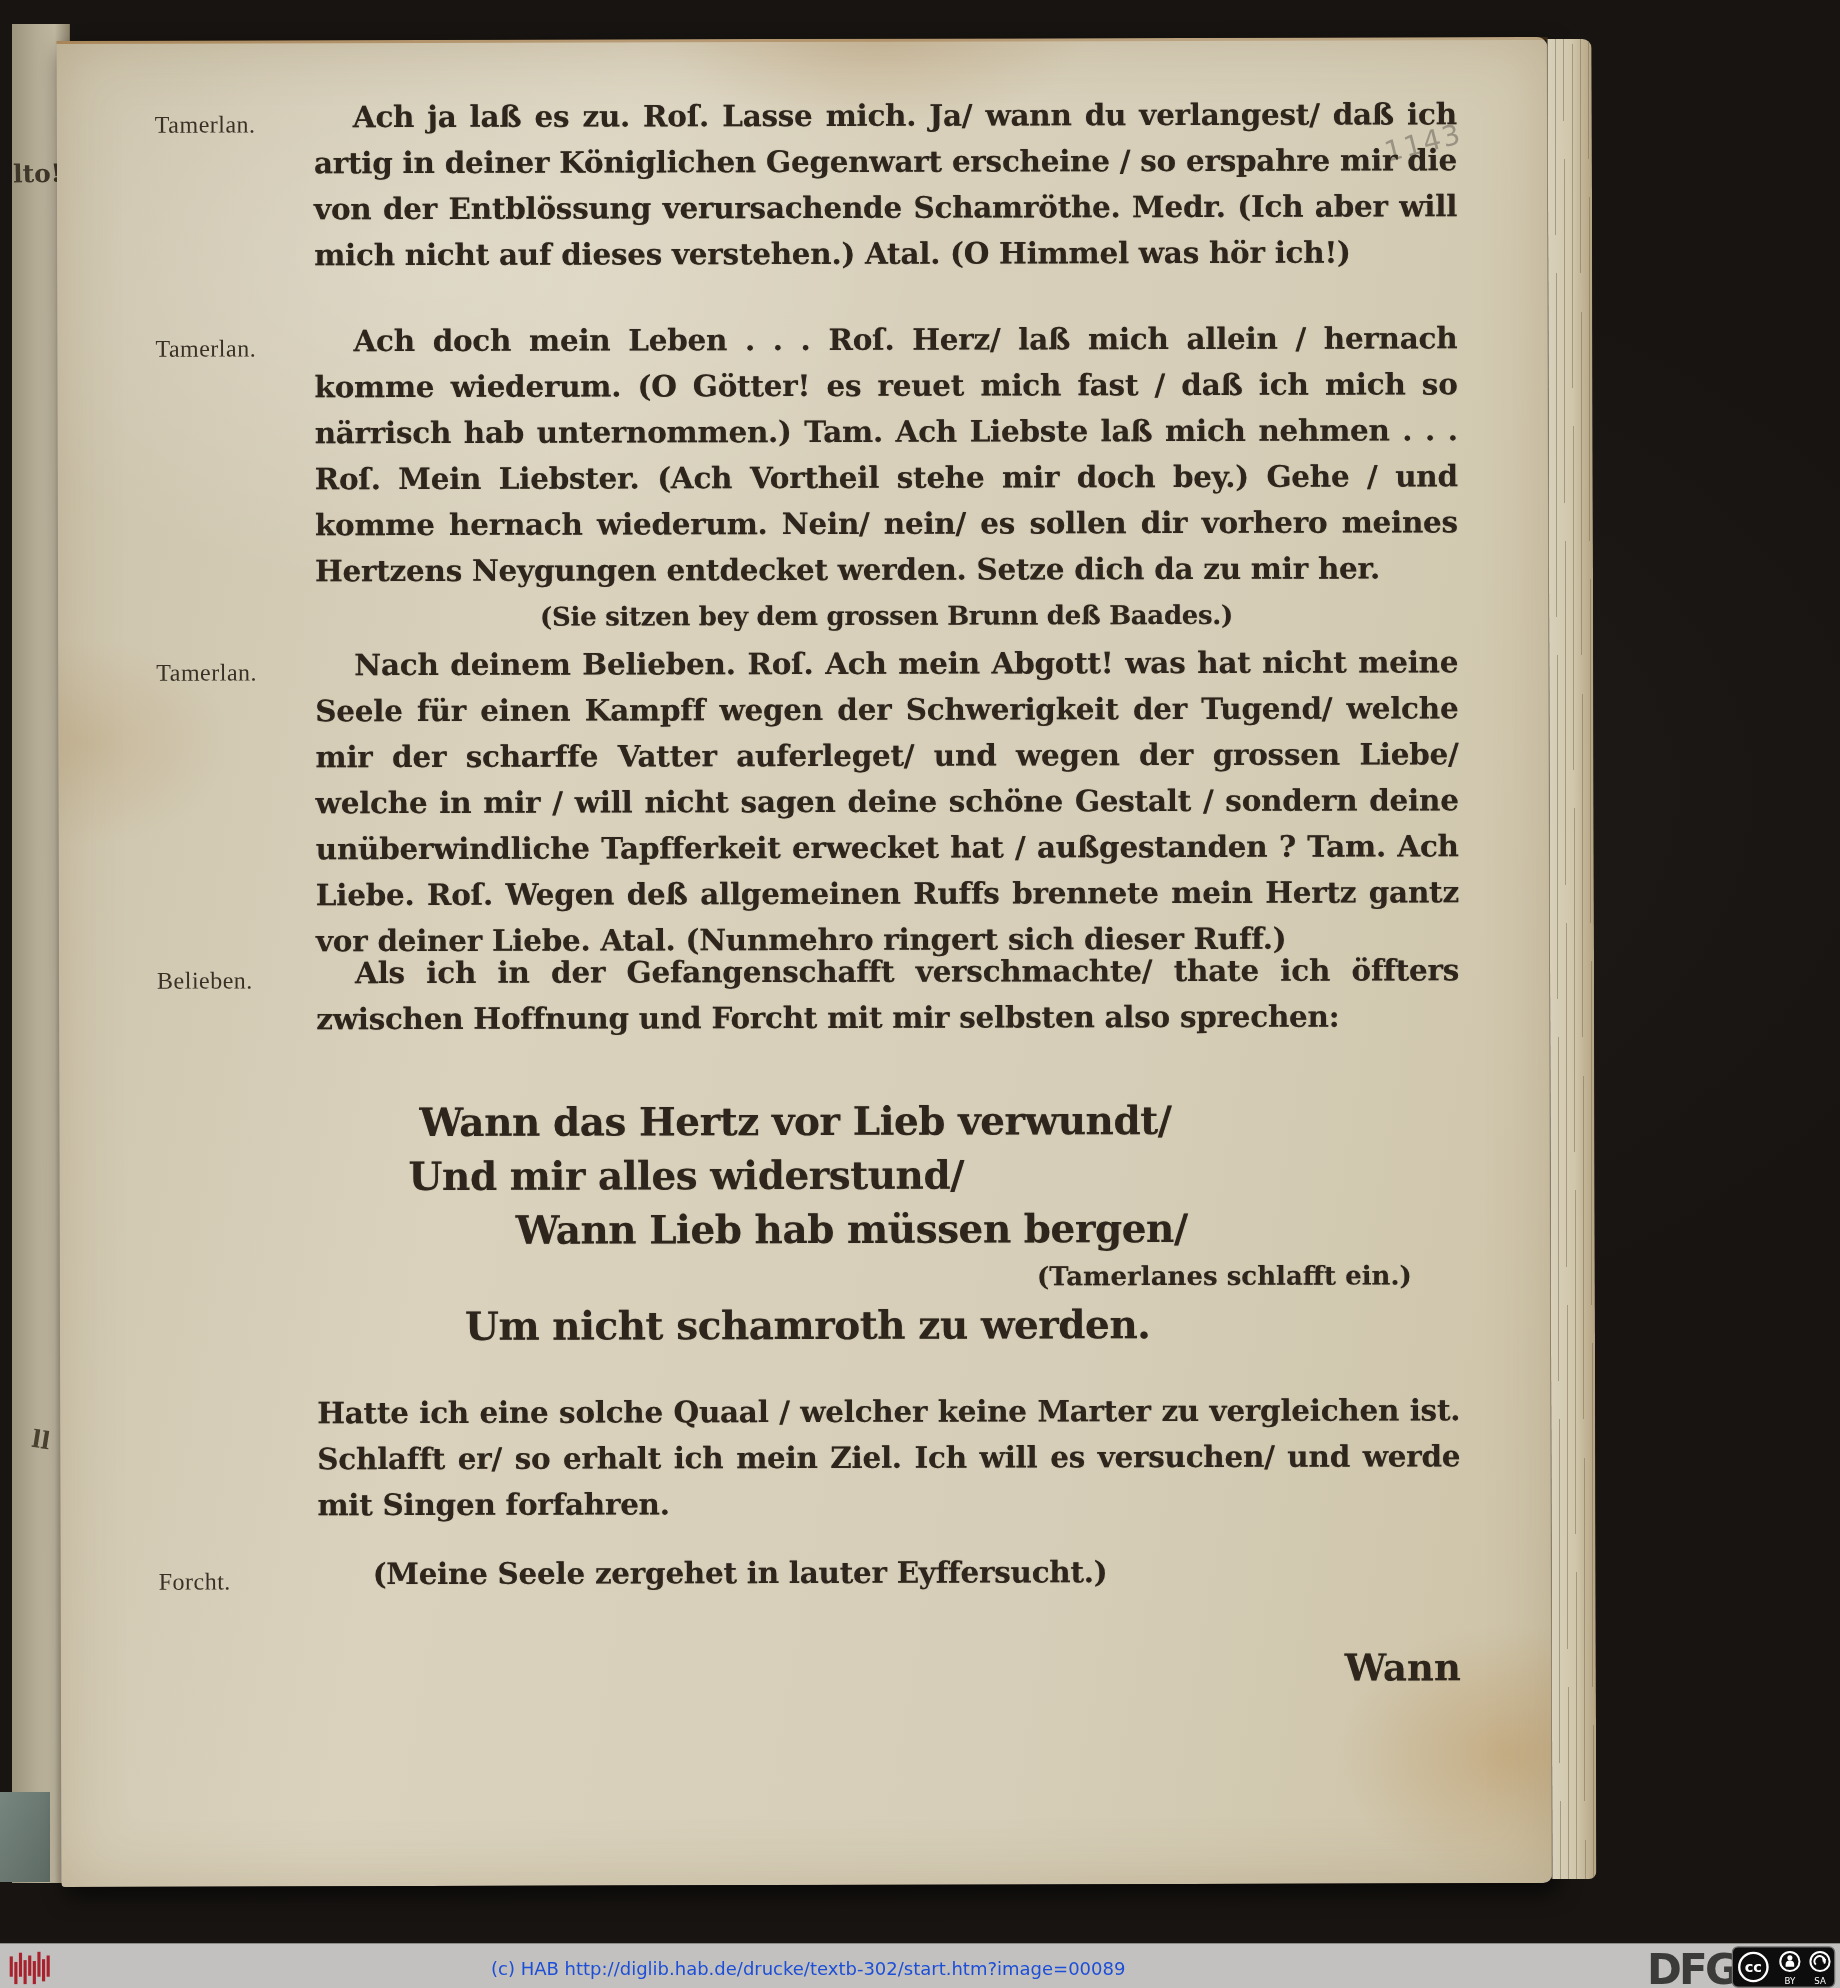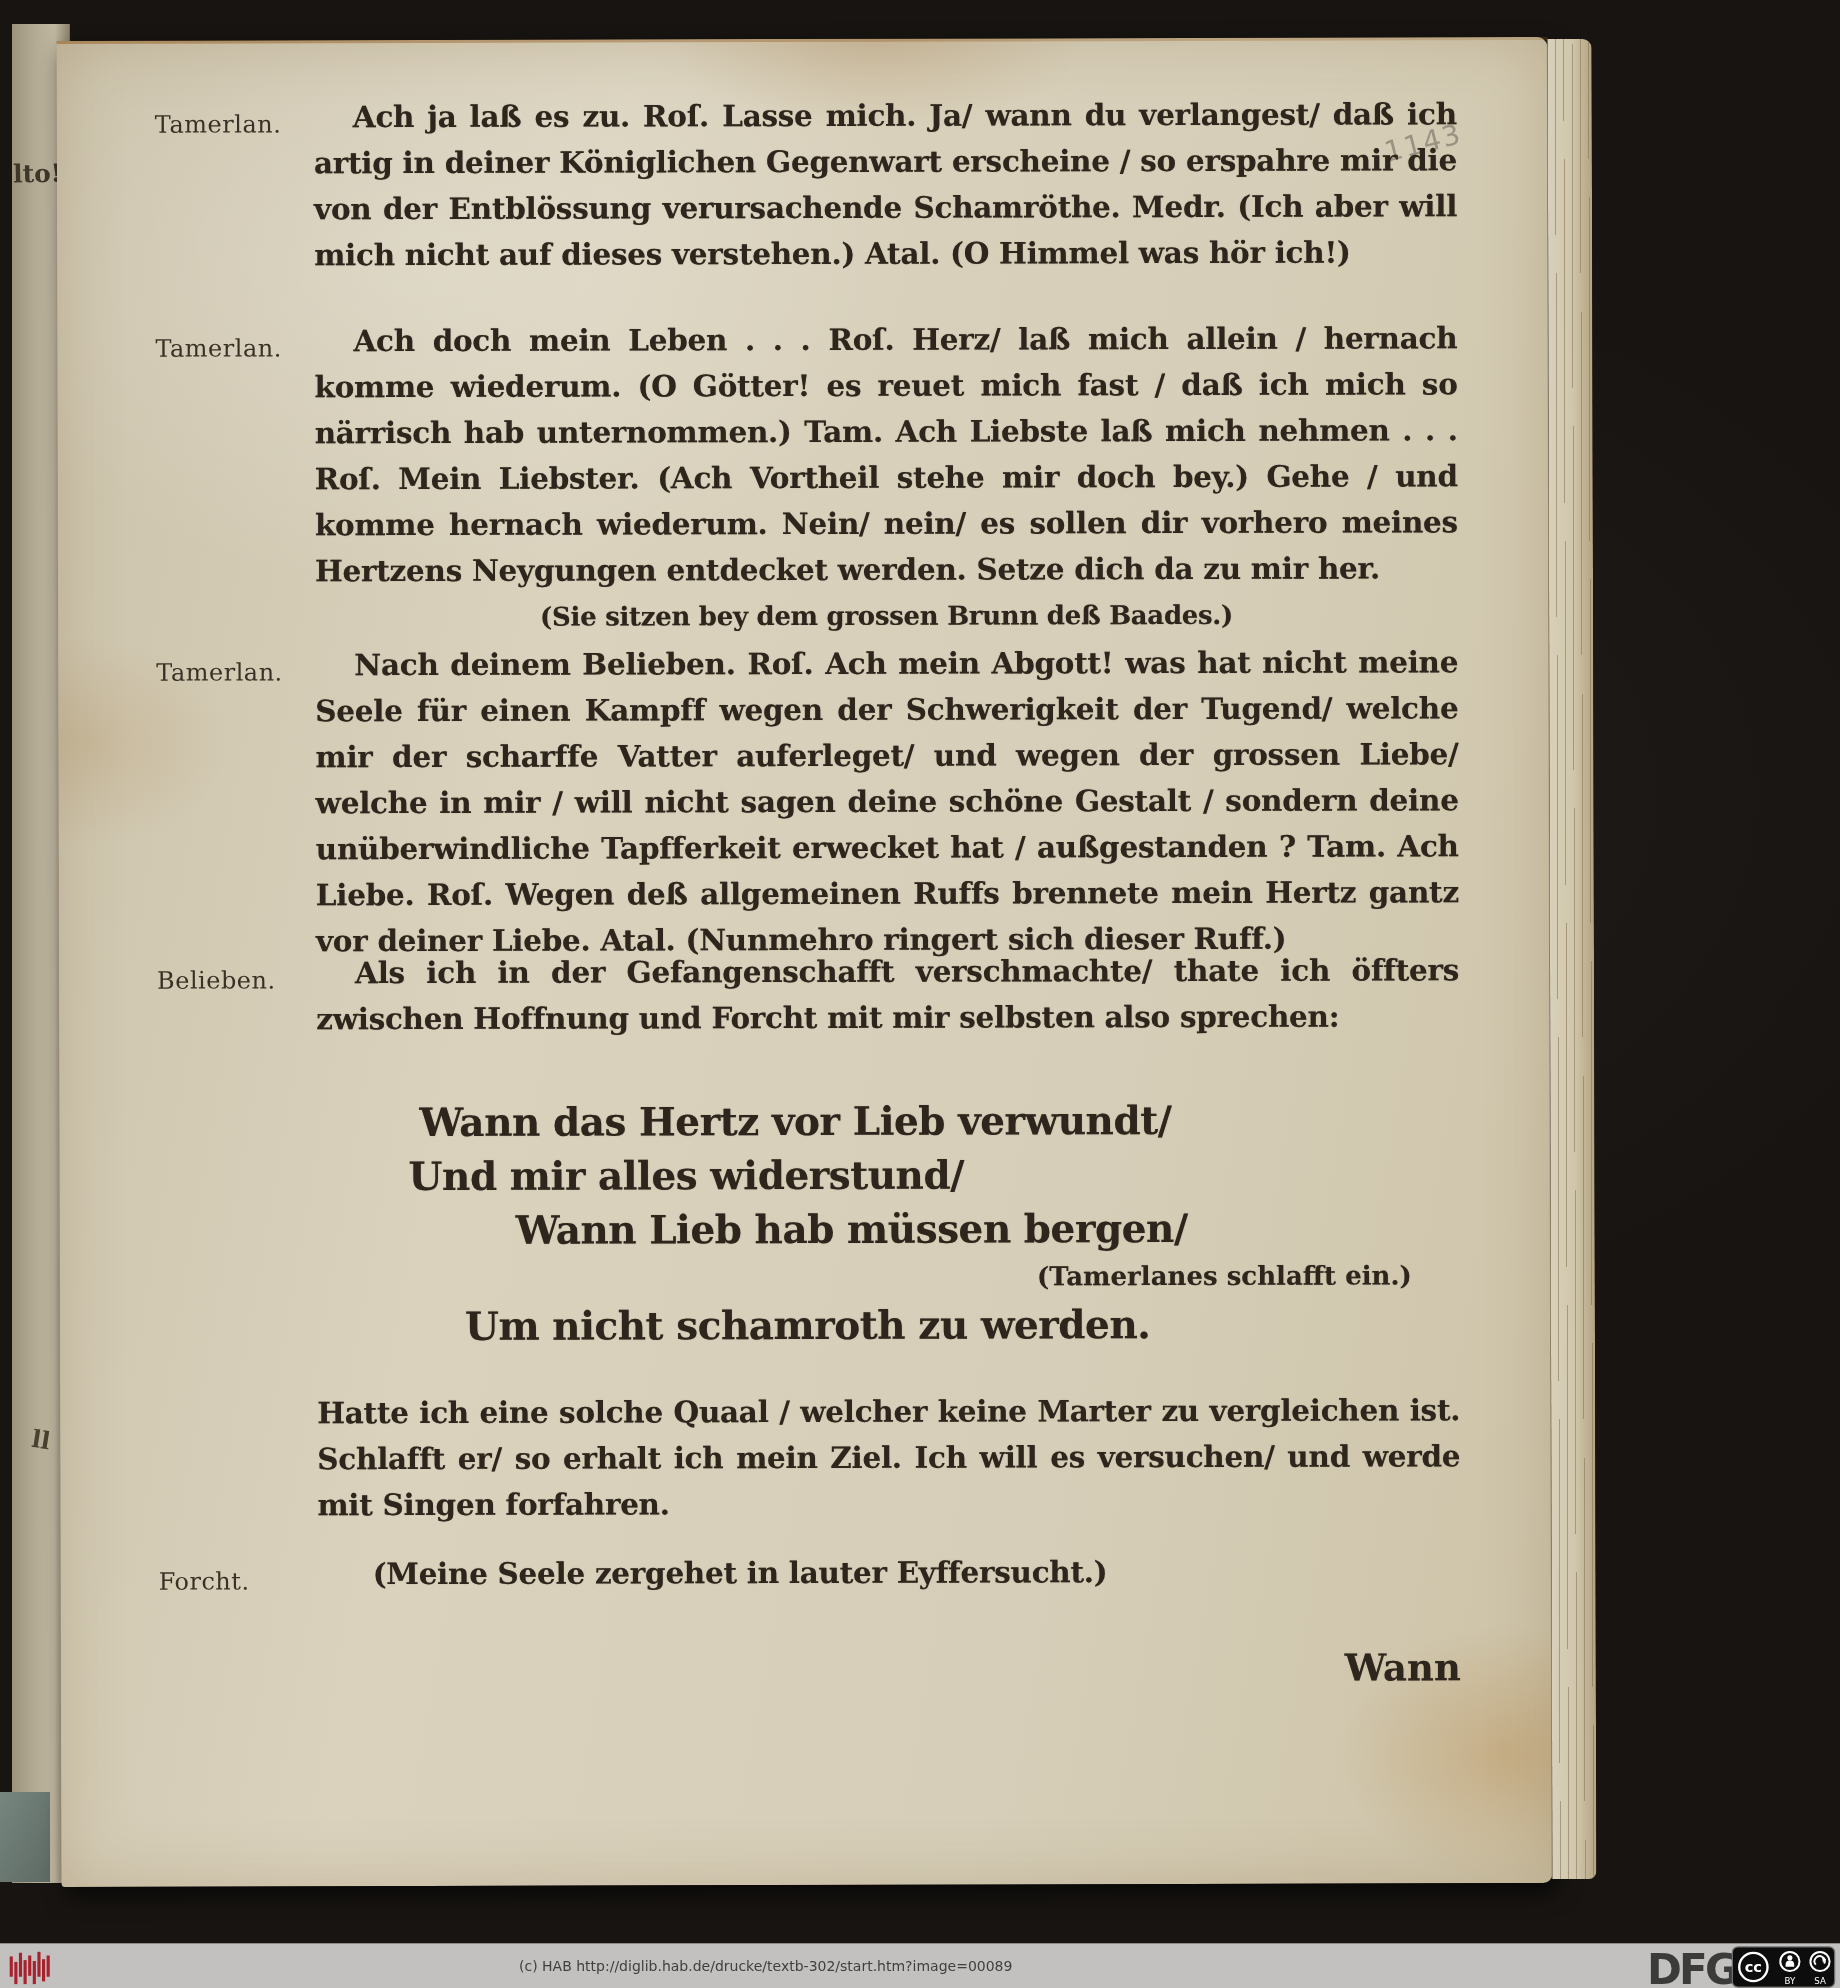--- a/index.html
+++ b/index.html
@@ -38,21 +38,21 @@
     border-left:0.9px solid #8d8166;border-radius:0 9.2px 7.4px 0;}
 
   
   .textblock{position:absolute;left:257px;top:0;width:1143px;height:100%;color:#2e261c;}
   .para{position:absolute;width:1143px;text-align:justify;
     font-size:29.5px;line-height:46px;font-weight:bold;letter-spacing:-0.3px;
     text-shadow:0 0 0.9px rgba(46,36,22,.45);}
   .para.indent{text-indent:39px;}
   .speaker{position:absolute;left:-159px;top:7.4px;width:148px;
     font-size:24px;font-weight:normal;letter-spacing:0.5px;color:#3a3126;
-    text-indent:0;text-shadow:none;text-align:left;}
+    text-indent:0;text-shadow:none;text-align:left;font-family:Liberation Serif, serif;}
   .p1{top:54px;}
   .p2{top:278px;}
   .p3{top:602px;}
   .p4{top:910px;}
   .stage-line{display:block;text-align:center;text-indent:0;font-size:26px;line-height:46px;}
 
   .verse{position:absolute;top:1055px;left:0;width:1143px;font-weight:bold;color:#2e261c;
     text-shadow:0 0 0.9px rgba(46,36,22,.45);}
   .verse .v{font-size:39px;line-height:54px;letter-spacing:-0.5px;}
   .v1{margin-left:103px;}
@@ -66,22 +66,22 @@
   .catchword{position:absolute;top:1608px;left:0;width:1143px;text-align:right;
     font-size:37px;font-weight:bold;color:#2e261c;text-shadow:0 0 0.9px rgba(46,36,22,.45);}
 
   .pencil-note{position:absolute;left:1327px;top:89px;font-family:"DejaVu Sans",sans-serif;
     font-size:28px;color:#6b655c;opacity:.55;transform:rotate(-14deg);letter-spacing:1.8px;}
 
   
   .footer{position:absolute;left:0;top:1943px;width:1840px;height:46px;background:#c2c1bf;
     border-top:0.9px solid #8a8a88;}
   .hab-mark{position:absolute;left:5.5px;top:2.8px;}
-  .copyright{position:absolute;left:519px;top:14px;font-family:"DejaVu Sans",sans-serif;
-    font-size:14px;color:#404040;}
+  .copyright{position:absolute;left:491px;top:14px;font-family:"DejaVu Sans",sans-serif;
+    font-size:18px;color:#1d4ed8;}
   .dfg{position:absolute;left:1647px;top:0.9px;font-family:"DejaVu Sans",sans-serif;
     font-weight:bold;font-size:42px;letter-spacing:-2.8px;color:#3b3b39;}
   .cc-badge{position:absolute;left:1731px;top:1.8px;}
 </style>
 </head>
 <body>
 
 <div id="stage">
 
   <div class="prev-page">

